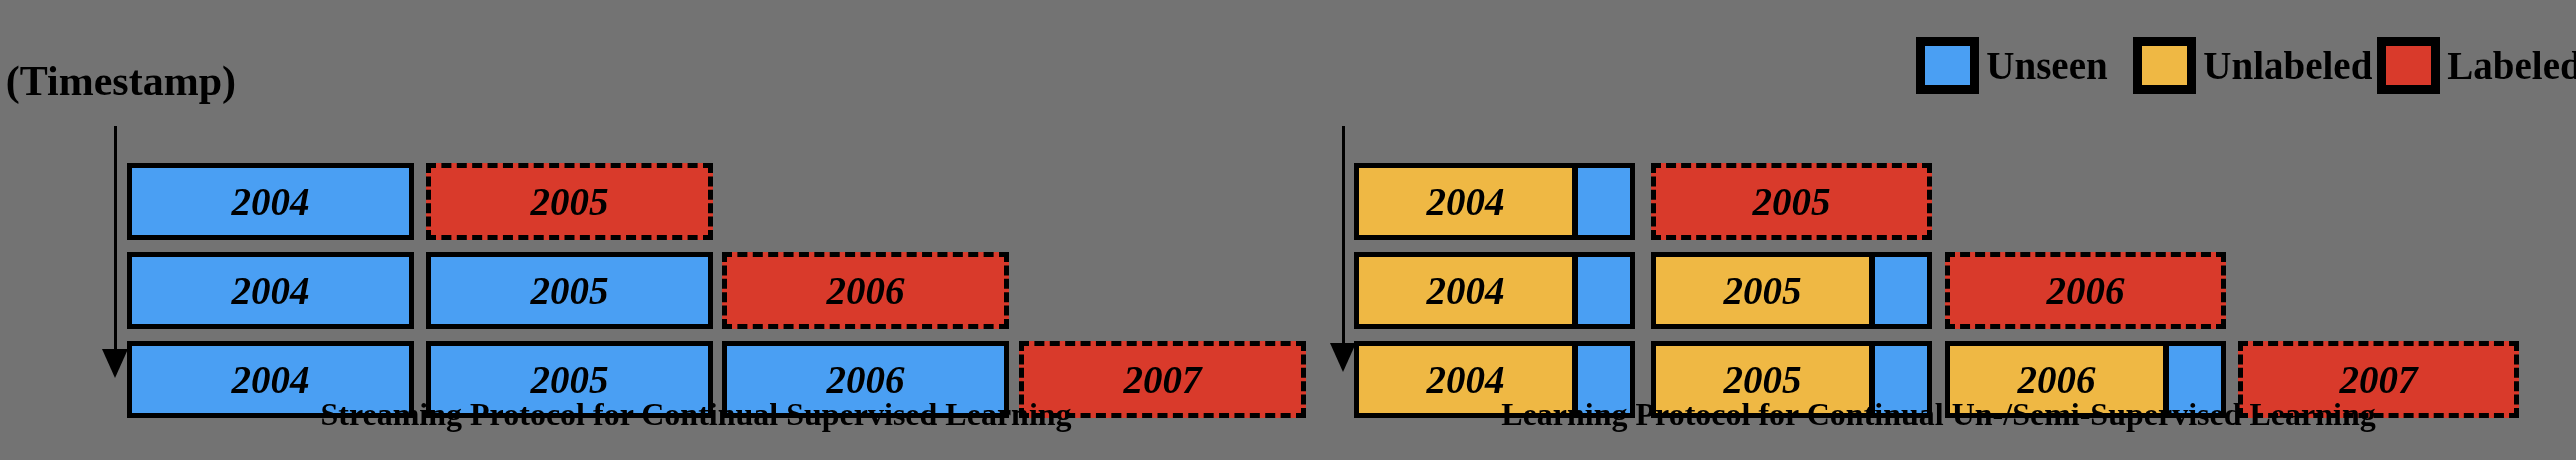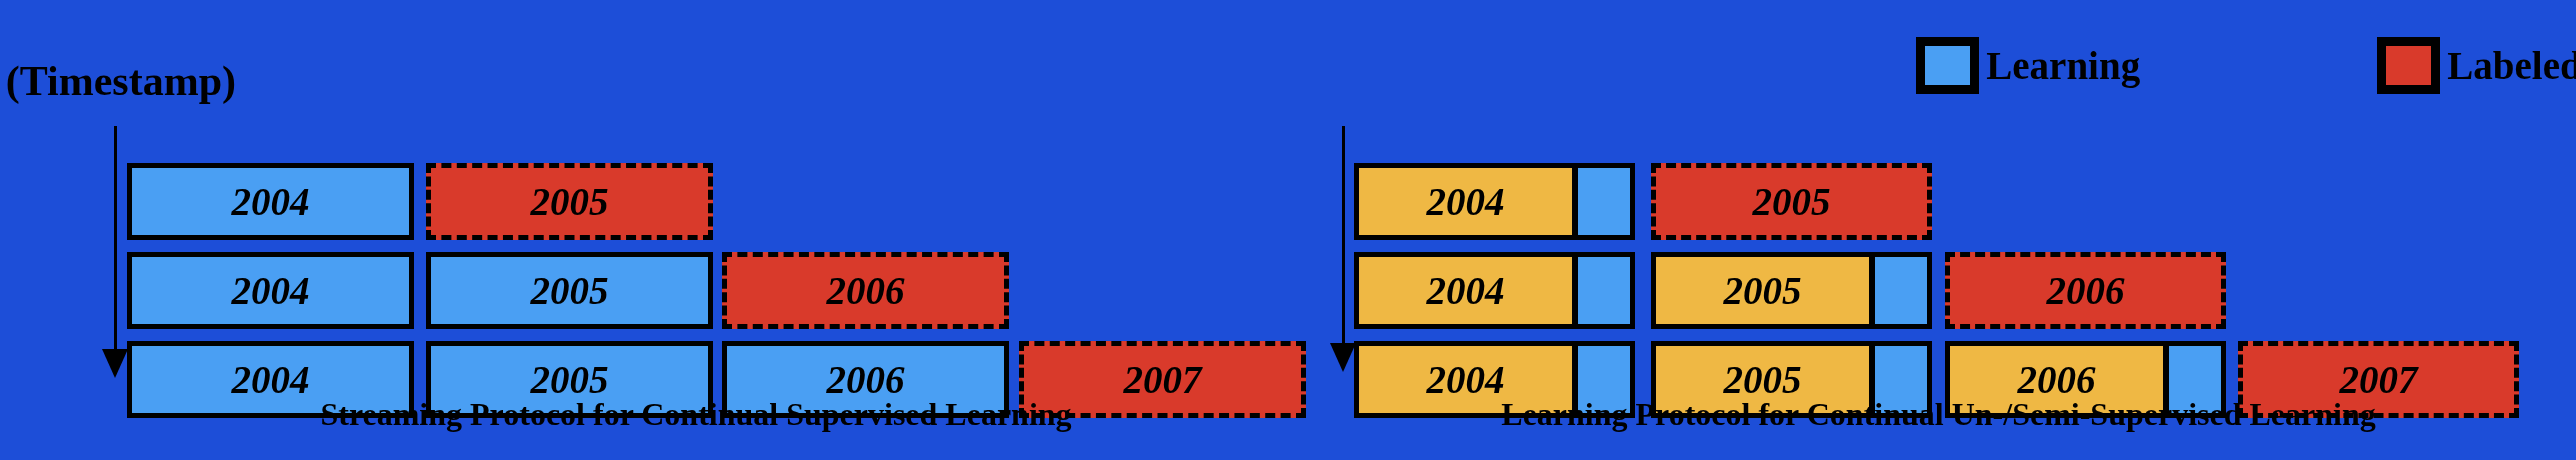--- a/index.html
+++ b/index.html
@@ -1,19 +1,19 @@
 <!DOCTYPE html>
 <html style="--c-labeled: #4A9FF3; --c-unlabeled: #EFB844; --c-unseen: #D93A2B;font-size:11.7px"><head>
 <meta charset="utf-8">
 <style>
   html,body{margin:0;padding:0;background:#ffffff;}
   .canvas{
     position:relative;
     width:2576px;height:461px;
-    background:#1d4ed8;
+    background:#737373;
     font-family:"Liberation Serif","DejaVu Serif",serif;
     overflow:hidden;
   }
   .timestamp{
     position:absolute;left:5.8px;top:57px;
     font-size:42px;font-weight:bold;color:#000;
     letter-spacing:0px;white-space:nowrap;
   }
   
   .legend-item{position:absolute;top:36px;display:flex;align-items:center;height:58px;}
@@ -71,21 +71,25 @@
 </style>
 </head>
 <body>
 
 <div class="canvas">
 
   <div class="timestamp">(Timestamp)</div>
 
   <div class="legend-item" style="left:1916px">
     <span class="swatch labeled"></span>
-    <span class="legend-label">Learning</span>
+    <span class="legend-label">Unseen</span>
+  </div>
+  <div class="legend-item" style="left:2133px">
+    <span class="swatch unlabeled"></span>
+    <span class="legend-label">Unlabeled</span>
   </div>
   <div class="legend-item" style="left:2377px">
     <span class="swatch unseen"></span>
     <span class="legend-label">Labeled</span>
   </div>
 
   <div class="arrow" style="left:102px;top:126px;height:252px;">
     <div class="arrow-line" style="height:230px;"></div>
     <div class="arrow-head"></div>
   </div>

